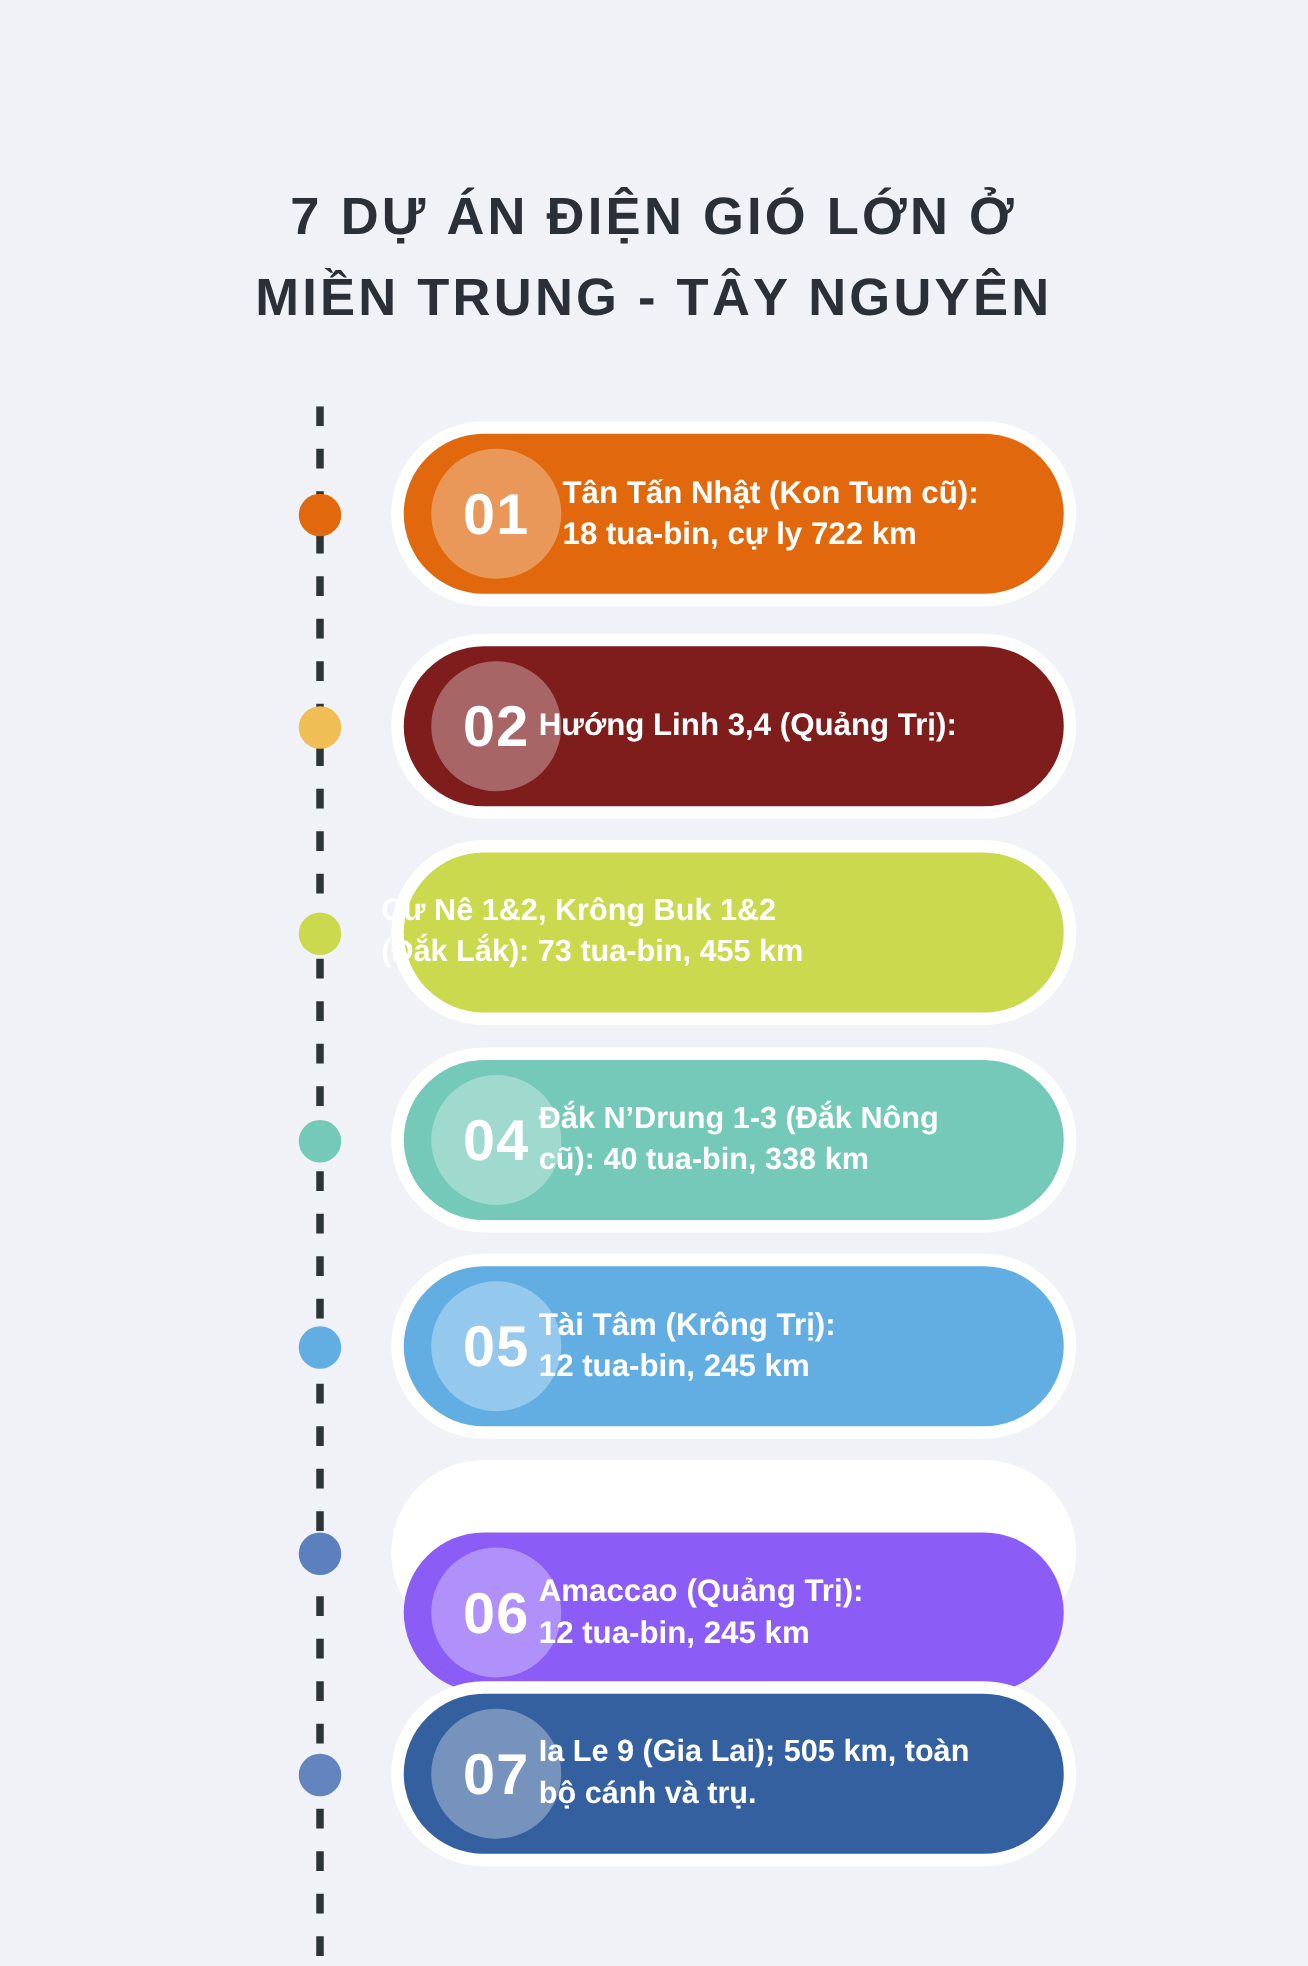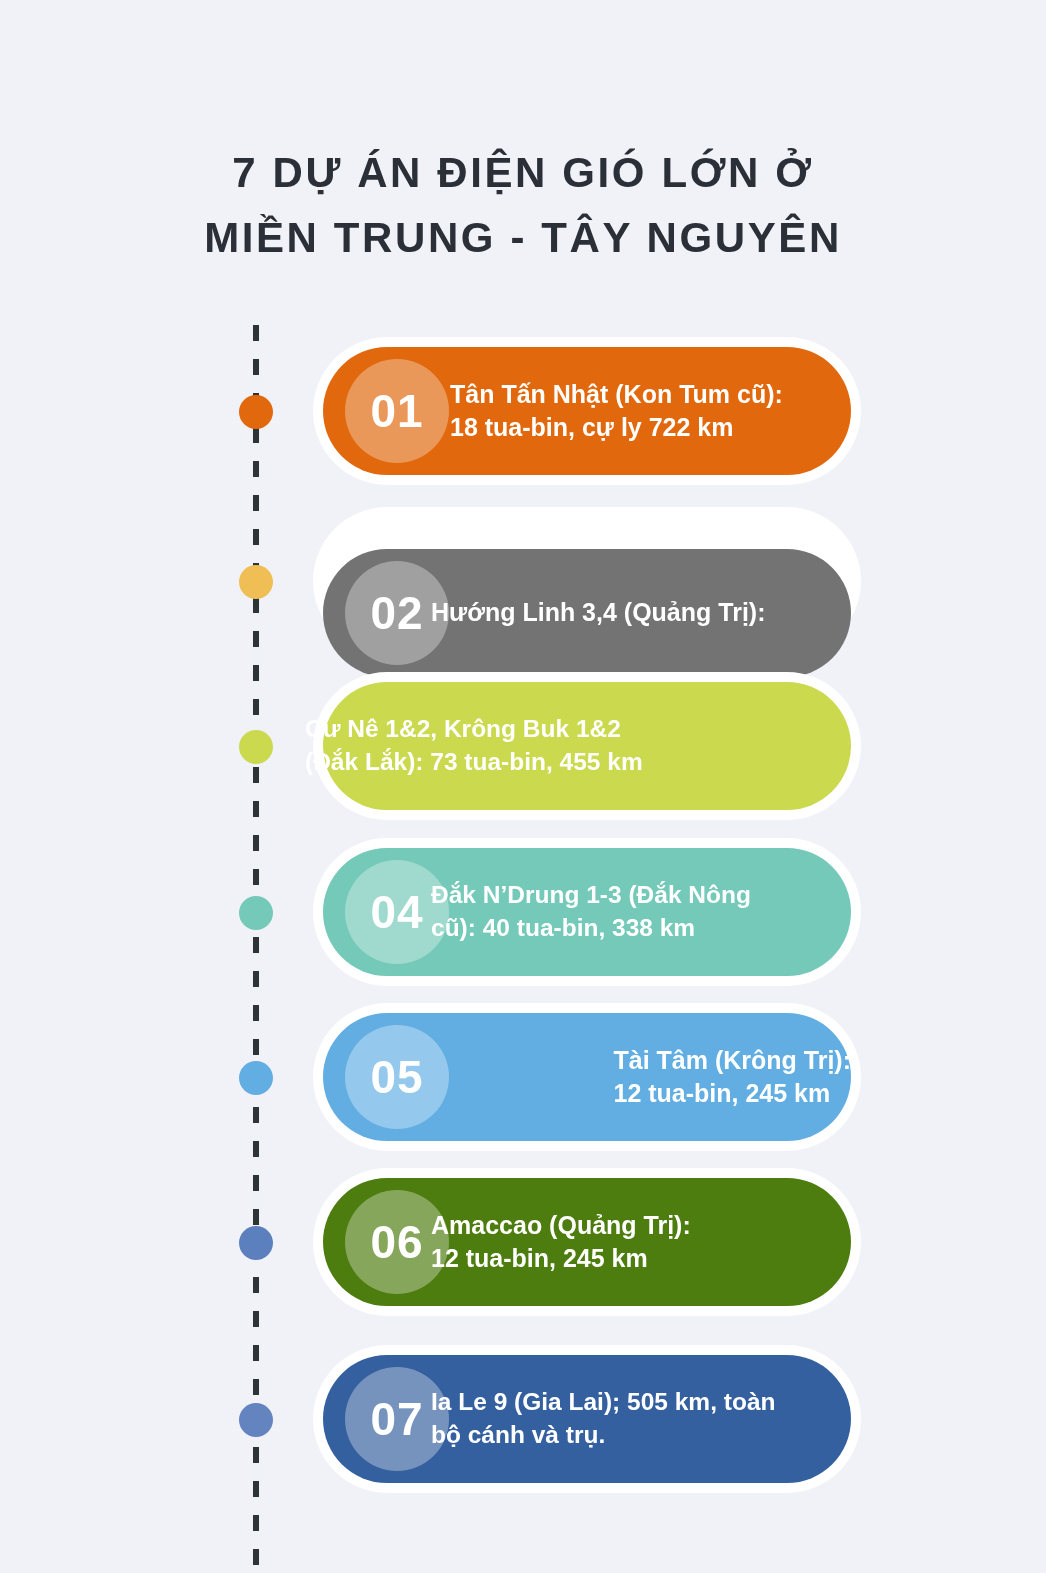--- a/index.html
+++ b/index.html
@@ -146,21 +146,21 @@
         <span class="ln">Tân Tấn Nhật (Kon Tum cũ):</span>
         <span class="ln">18 tua-bin, cự ly 722 km</span>
       </div>
     </div>
   </div>
 </div>
 
 <div class="row" data-idx="1">
   <span class="tl-dot" style="background: rgb(239, 190, 85);"></span>
   <div class="pill-wrap">
-    <div class="pill" style="background: #737373; margin-top: 32px;">
+    <div class="pill" style="background: #7f1d1d;">
       <div class="num-circle">02</div>
       <div class="pill-text">
         <span class="ln">Hướng Linh 3,4 (Quảng Trị):</span>
       </div>
     </div>
   </div>
 </div>
 
 <div class="row" data-idx="2">
   <span class="tl-dot" style="background: rgb(203, 217, 78);"></span>
@@ -183,34 +183,34 @@
         <span class="ln">Đắk N’Drung 1-3 (Đắk Nông</span>
         <span class="ln">cũ): 40 tua-bin, 338 km</span>
       </div>
     </div>
   </div>
 </div>
 
 <div class="row" data-idx="4">
   <span class="tl-dot" style="background: rgb(98, 174, 227);"></span>
   <div class="pill-wrap">
-    <div class="pill" style="background: rgb(98, 174, 227); justify-content: space-between;">
+    <div class="pill" style="background: rgb(98, 174, 227);">
       <div class="num-circle">05</div>
       <div class="pill-text">
         <span class="ln">Tài Tâm (Krông Trị):</span>
         <span class="ln">12 tua-bin, 245 km</span>
       </div>
     </div>
   </div>
 </div>
 
 <div class="row" data-idx="5">
   <span class="tl-dot" style="background: rgb(92, 128, 190);"></span>
   <div class="pill-wrap">
-    <div class="pill" style="background: #4d7c0f;">
+    <div class="pill" style="background: #8b5cf6; margin-top: 48px;">
       <div class="num-circle">06</div>
       <div class="pill-text">
         <span class="ln">Amaccao (Quảng Trị):</span>
         <span class="ln">12 tua-bin, 245 km</span>
       </div>
     </div>
   </div>
 </div>
 
 <div class="row" data-idx="6">

